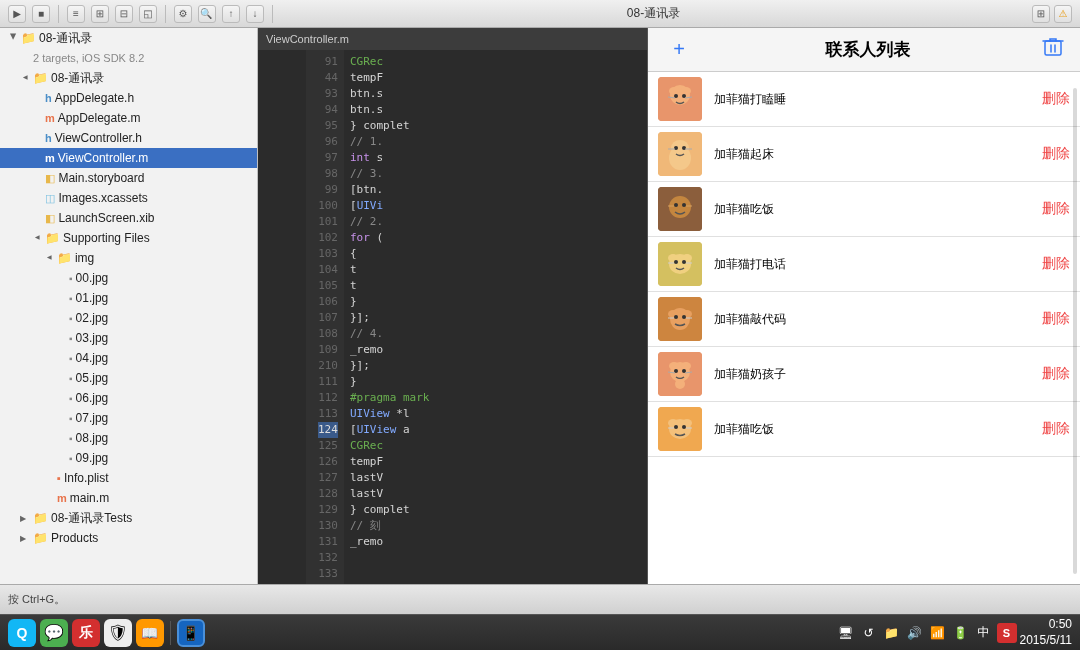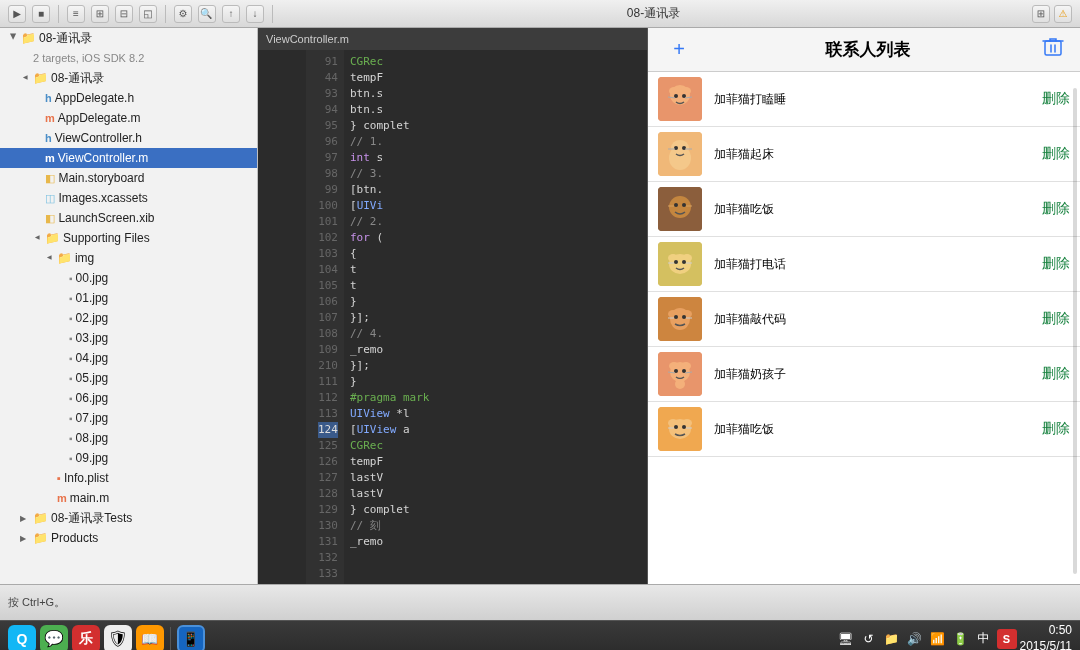--- a/index.html
+++ b/index.html
@@ -189,27 +189,27 @@
       justify-content: center;
       font-size: 22px;
     }
     .ios-item-name {
       flex: 1;
       font-size: 12px;
       color: #000;
     }
     .ios-delete-text {
       font-size: 14px;
-      color: #15803d;
+      color: #ef4444;
       cursor: pointer;
     }
 
     
     .status-bar {
-      height: 36px;
+      height: 30px;
       background: linear-gradient(to bottom, #e8e8e8, #d0d0d0);
       border-top: 1px solid #aaa;
       display: flex;
       align-items: center;
       padding: 0 8px;
       font-size: 11px;
       color: #444;
     }
 
     

